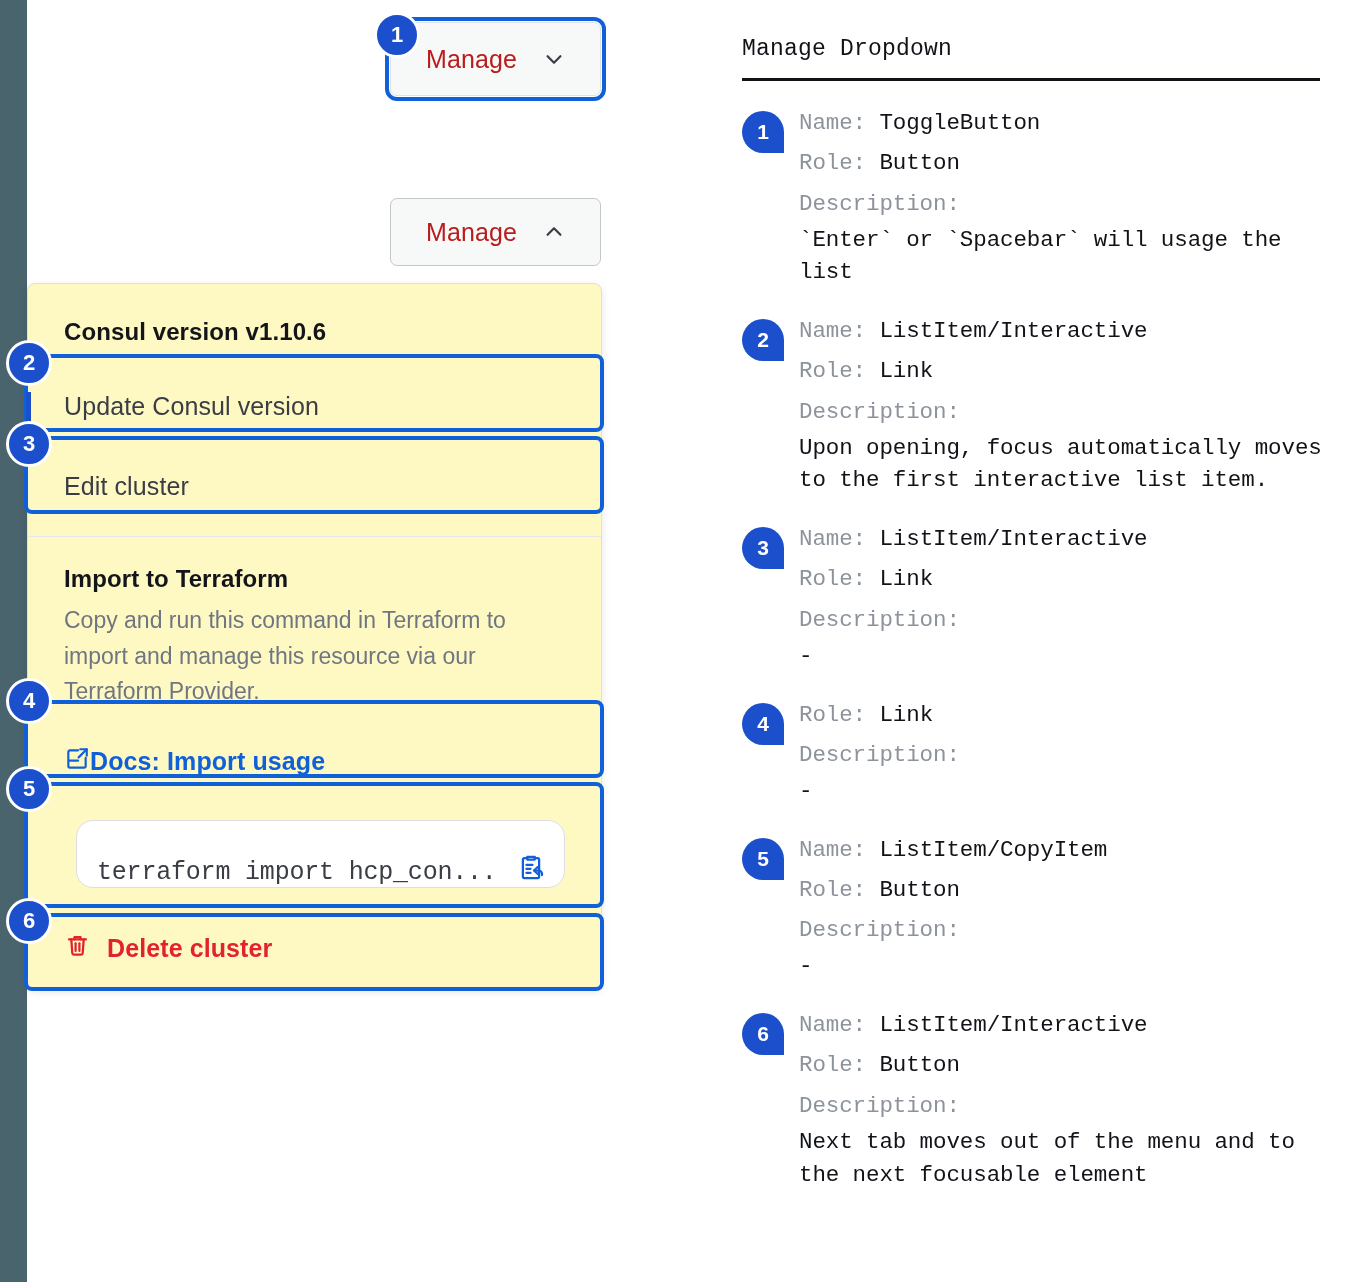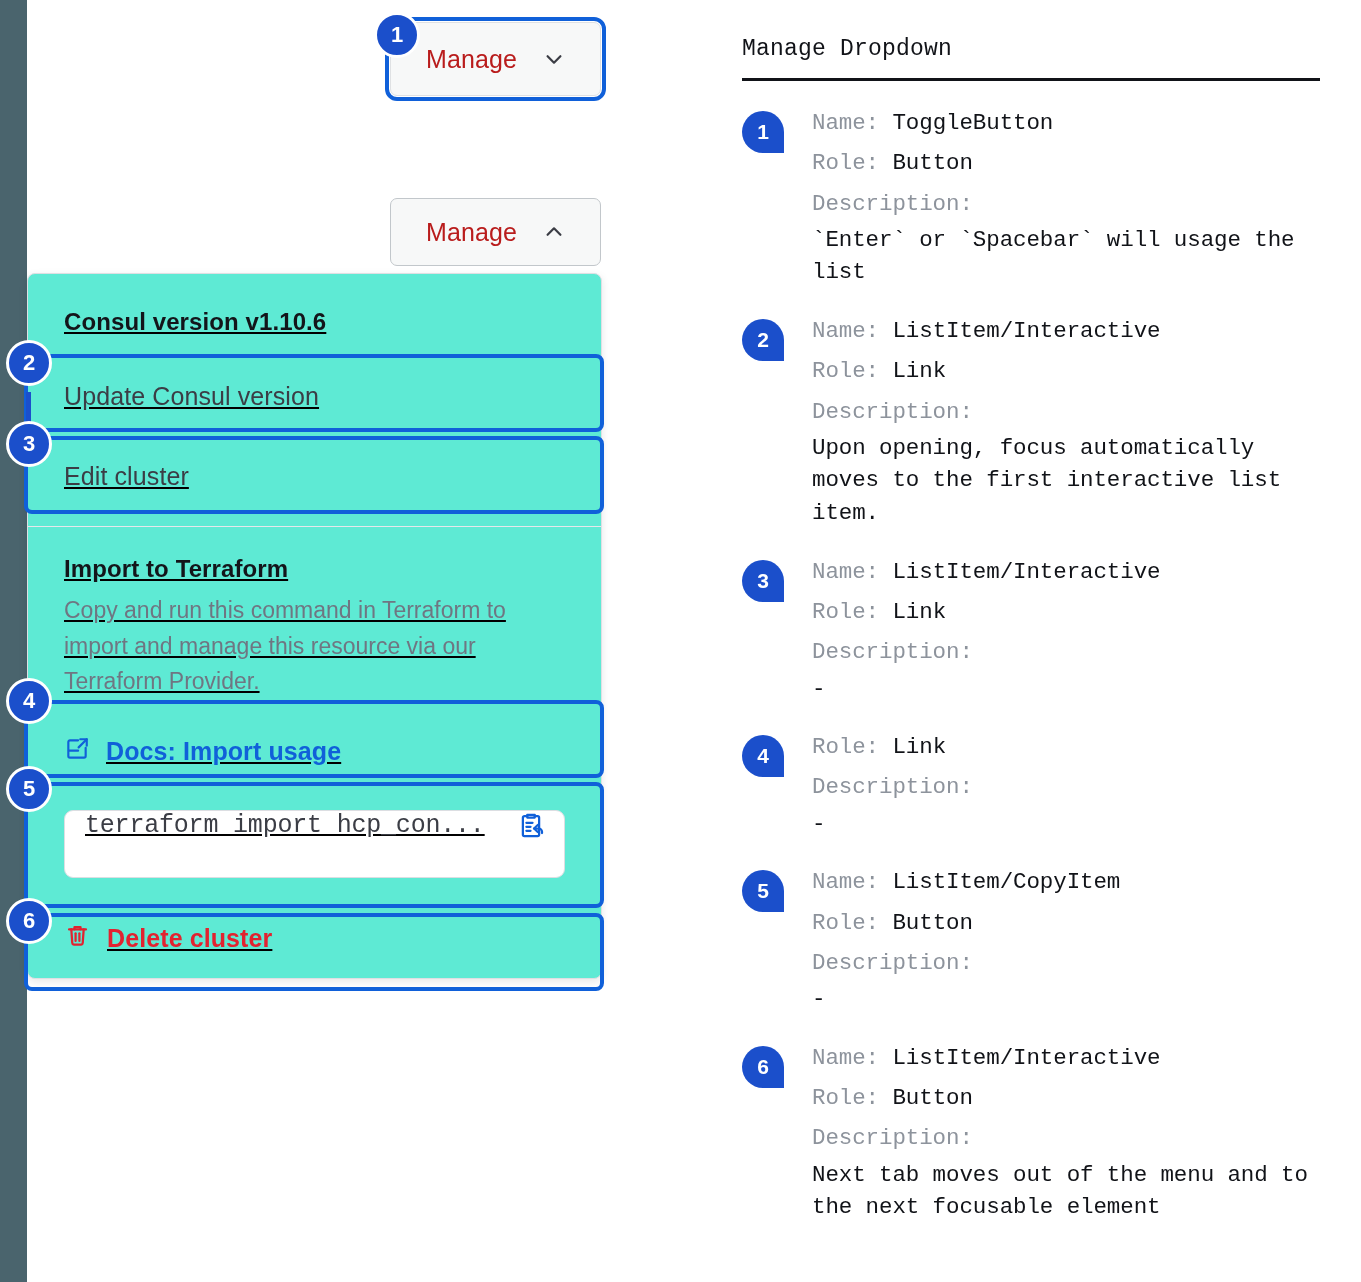--- a/index.html
+++ b/index.html
@@ -40,27 +40,26 @@
     outline: 4px solid #1060d9;
     outline-offset: 1px;
     border-radius: 7px;
     border-color: #dfe1e3;
   }
   .btn-two { left: 390px; top: 198px; width: 211px; height: 68px; }
 
   
   .dropdown {
     position: absolute;
-    left: 27px; top: 273px;
+    left: 27px; top: 283px;
     width: 575px;
-    background: #5eead4;
+    background: #fef9c3;
     border: 1px solid #dedfe3;
     border-radius: 8px;
     box-shadow: 0 3px 9px rgba(16,22,26,.10);
-    text-decoration: underline;
   }
   .dd-head {
     font-size: 24px; font-weight: 700; color: #13151a;
     padding: 34px 0 20px 36px;
     letter-spacing: .1px;
   }
   .dd-row {
     padding: 0 0 0 36px;
     display: flex; align-items: center;
     font-size: 25px; color: #3b3d45;
@@ -72,31 +71,32 @@
   .dd-section-title {
     font-size: 24px; font-weight: 700; color: #13151a;
     padding: 28px 30px 10px 36px;
     letter-spacing: .1px;
   }
   .dd-desc {
     font-size: 23px; color: #6f7682; line-height: 1.55;
     padding: 0 30px 14px 36px;
   }
   .dd-link {
-    display: flex; align-items: center; gap: 16px;
+    display: flex; align-items: center; 
     padding-left: 36px; height: 76px;
     color: #1060d9; font-size: 25px; font-weight: 600;
     letter-spacing: .1px;
   }
   .dd-copy-wrap { padding: 20px 36px 22px 36px; }
   .copy-field {
-    display: flex; align-items: flex-start; justify-content: space-between;
-    border: 1px solid #dcdee2; border-radius: 9px;
+    display: flex; align-items: flex-end; justify-content: space-between;
+    border: 1px solid #dcdee2; border-radius: 17px;
     height: 68px; padding: 0 18px 0 20px;
     background: #fff;
+    margin-left: 12px;
   }
   .copy-text {
     font-family: "Liberation Mono", "DejaVu Sans Mono", monospace;
     font-size: 25px; color: #3b3d45; letter-spacing: -.2px;
   }
   .dd-delete {
     display: flex; align-items: center; gap: 16px;
     padding-left: 36px; height: 78px;
     color: #e2222f; font-size: 25px; font-weight: 600;
     letter-spacing: .1px;
@@ -142,21 +142,21 @@
     flex: 0 0 auto;
     width: 42px; height: 42px;
     background: #1b4fcb;
     border-radius: 50% 50% 0 50%;
     color: #fff;
     display: flex; align-items: center; justify-content: center;
     font-size: 21px; font-weight: 700;
     font-family: "Liberation Sans", sans-serif;
     margin-top: 8px;
   }
-  .legend-body { margin-left: 28px; }
+  .legend-body { margin-left: 15px; }
   .lrow { font-size: 22.5px; line-height: 1.79; letter-spacing: -.1px; white-space: pre; }
   .lkey { color: #8d939c; }
   .lval { color: #111318; }
   .ldesc { color: #111318; font-size: 22.5px; line-height: 1.45; letter-spacing: -.1px; }
 </style>
 </head>
 <body>
 
 <div class="page">
 

